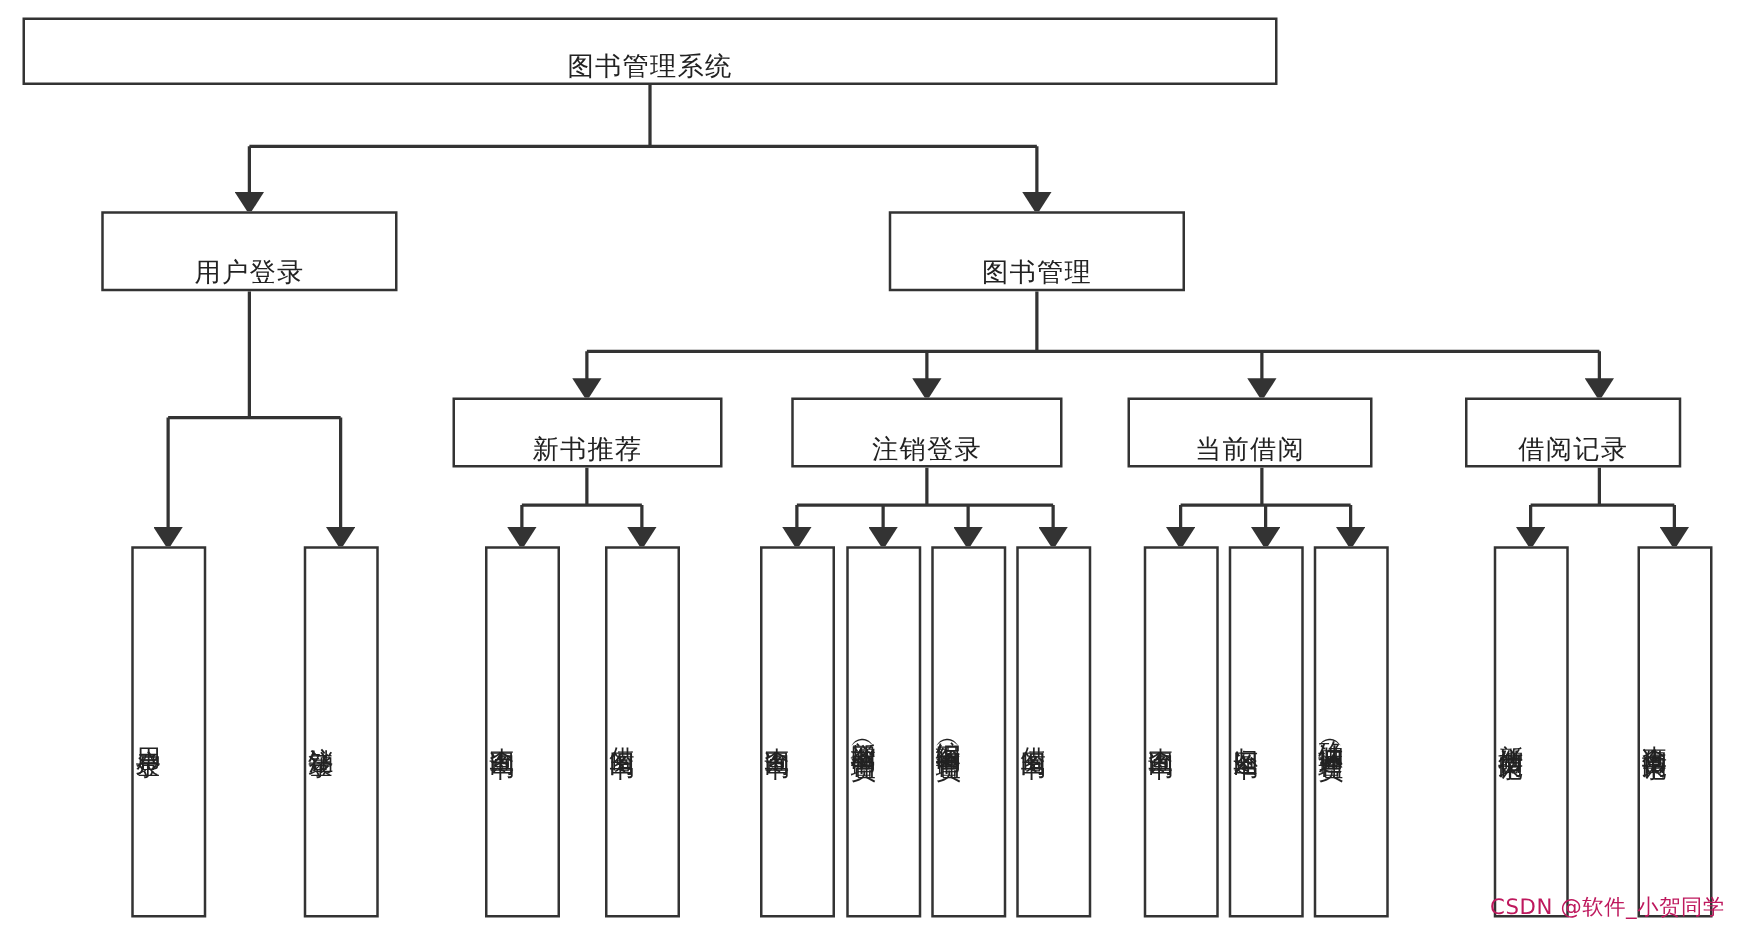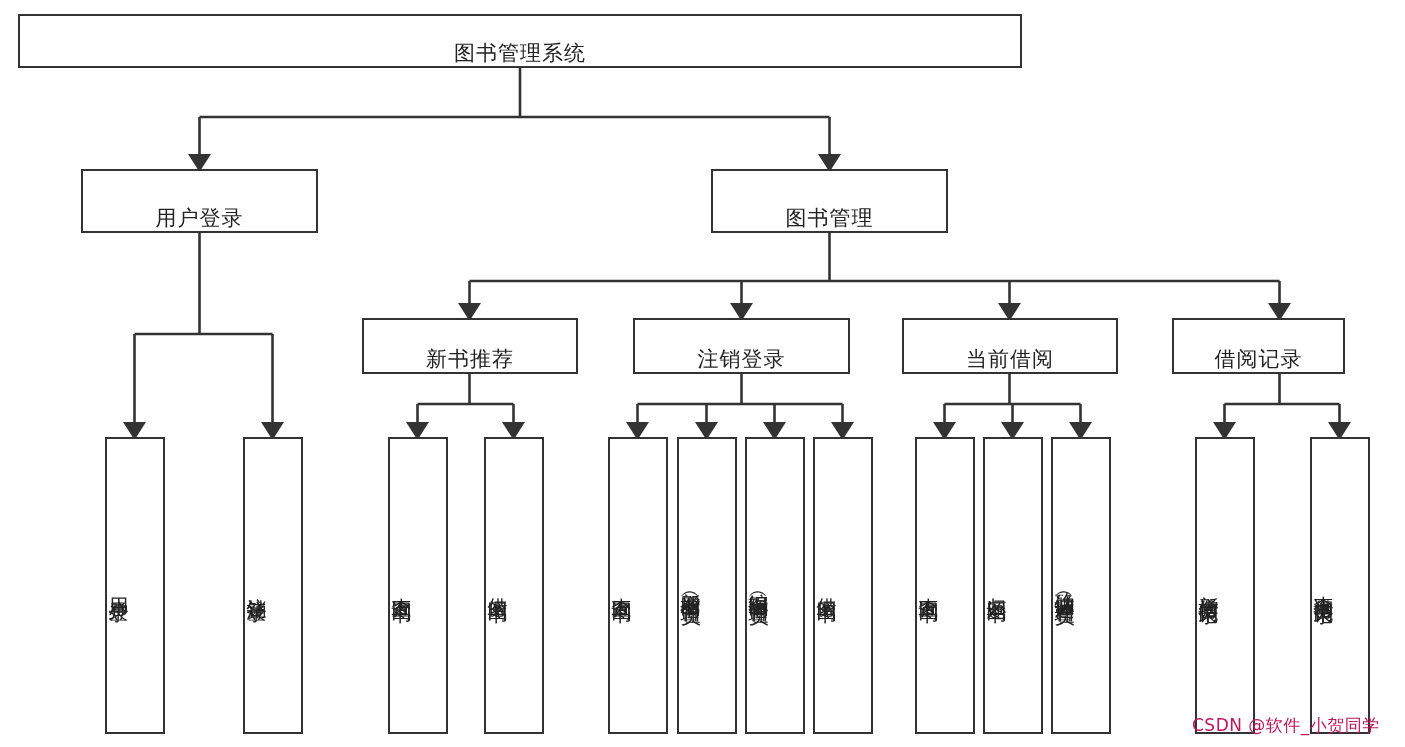--- a/index.html
+++ b/index.html
@@ -130,21 +130,21 @@
   <div class="node horiz" style="left:711px; top:169px; width:237px; height:64px;">
     <span class="label">图书管理</span>
   </div>
 
   <div class="node horiz" style="left:362px; top:318px; width:216px; height:56px;">
     <span class="label">新书推荐</span>
   </div>
   <div class="node horiz" style="left:633px; top:318px; width:217px; height:56px;">
     <span class="label">注销登录</span>
   </div>
-  <div class="node horiz" style="left:902px; top:318px; width:216px; height:56px;">
+  <div class="node horiz" style="left:902px; top:318px; width:196px; height:56px;">
     <span class="label">当前借阅</span>
   </div>
   <div class="node horiz" style="left:1172px; top:318px; width:173px; height:56px;">
     <span class="label">借阅记录</span>
   </div>
 
   <div class="node vert" style="left:105px; top:437px; width:60px; height:297px;">
     <span class="label">用户登录</span>
   </div>
   <div class="node vert" style="left:243px; top:437px; width:60px; height:297px;">

